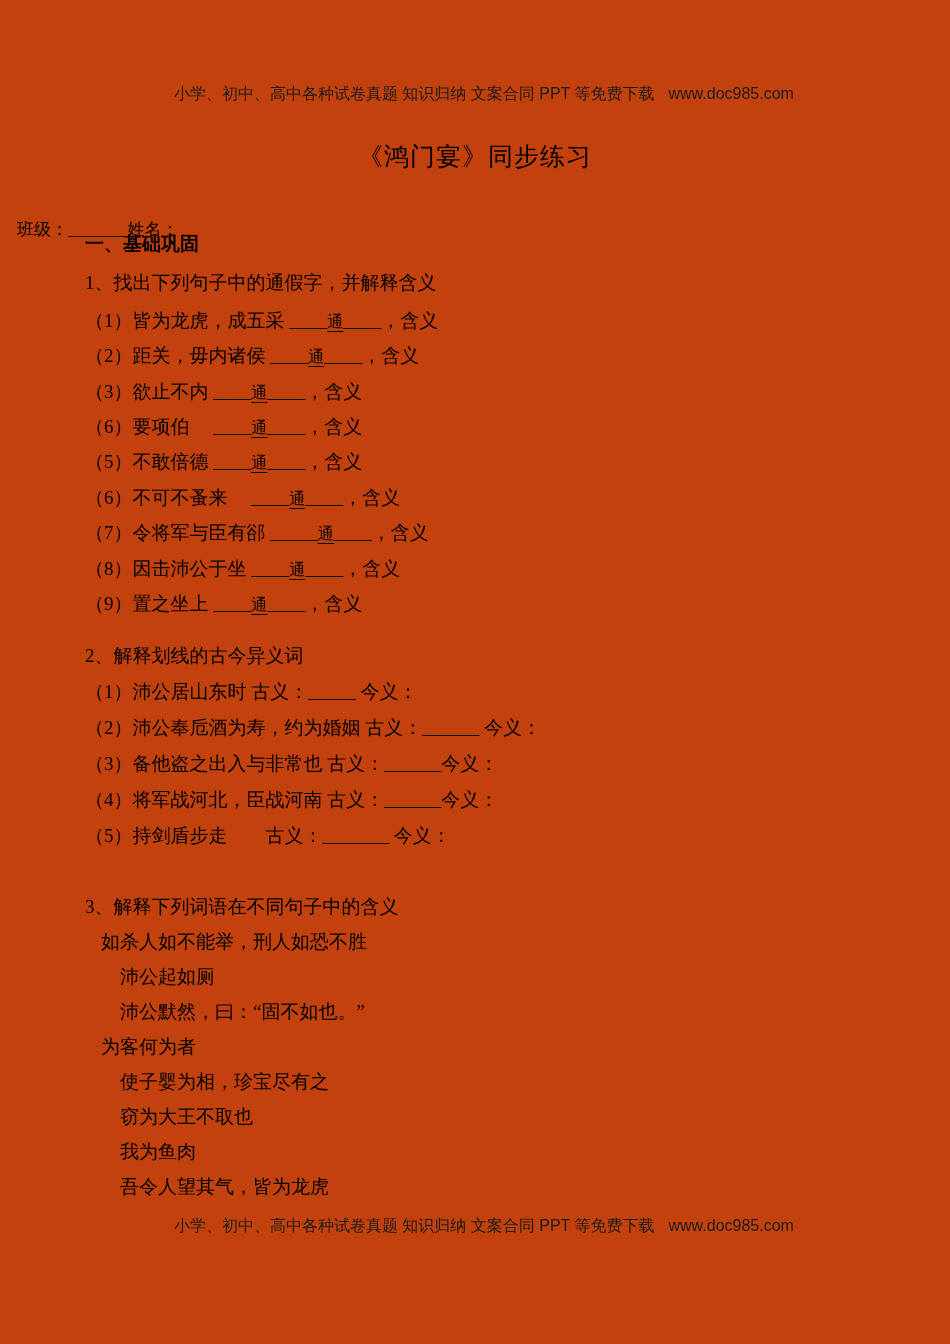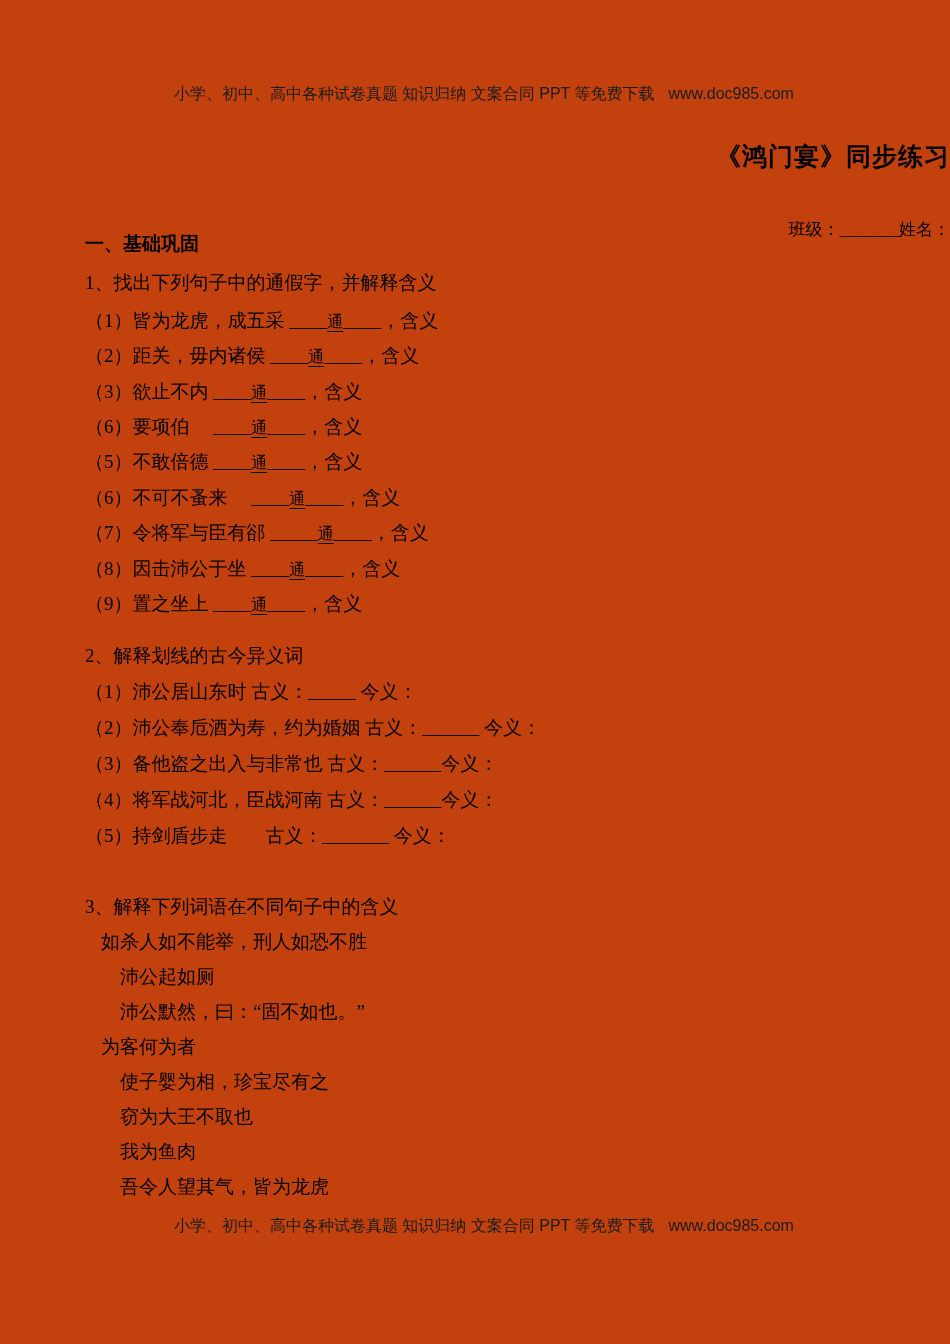--- a/index.html
+++ b/index.html
@@ -24,31 +24,31 @@
   }
   .hdr { top: 66px; }
   .ftr { top: 1198px; }
   .hdr .site, .ftr .site { padding-left: 14px; }
   .title {
     position: absolute;
     top: 140px;
     left: 0;
     width: 100%;
     margin: 0;
-    text-align: right;
+    text-align: center;
     font-size: 25px;
-    font-weight: bold;
+    font-weight: normal;
     letter-spacing: 1px;
   }
   .subtitle {
     position: absolute;
     top: 198px;
     left: 0;
     width: 100%;
-    text-align: right;
+    text-align: left;
     font-size: 17px;
     white-space: pre;
   }
   .ln {
     position: absolute;
     left: 85px;
     height: 35px;
     line-height: 35px;
     font-size: 19px;
     white-space: pre;

